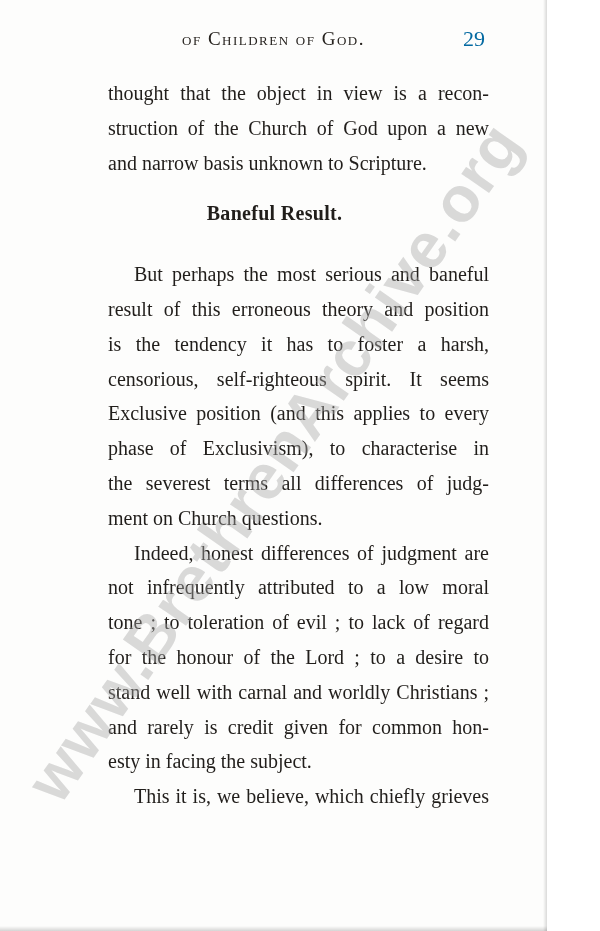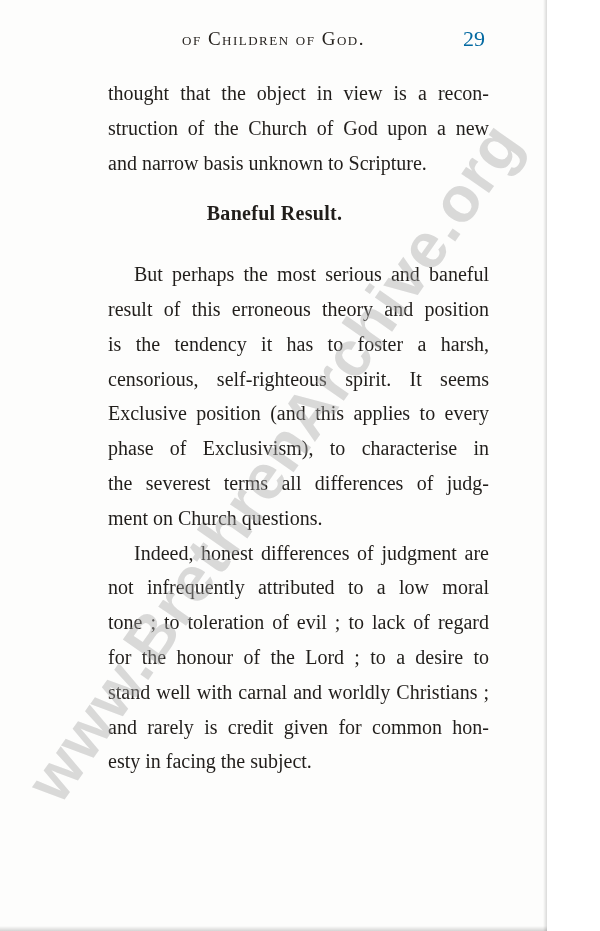--- a/index.html
+++ b/index.html
@@ -131,17 +131,20 @@
       </div>
       <div class="paragraph indent">
         <div class="line">Indeed, honest differences of judgment are</div>
         <div class="line">not infrequently attributed to a low moral</div>
         <div class="line">tone ; to toleration of evil ; to lack of regard</div>
         <div class="line">for the honour of the Lord ; to a desire to</div>
         <div class="line">stand well with carnal and worldly Christians ;</div>
         <div class="line">and rarely is credit given for common hon-</div>
         <div class="line last">esty in facing the subject.</div>
       </div>
+      <div class="paragraph indent">
+        <div class="line">This it is, we believe, which chiefly grieves</div>
+      </div>
     </div>
 
   <div class="watermark">www.BrethrenArchive.org</div>
 
 </div>
 
 </body></html>

